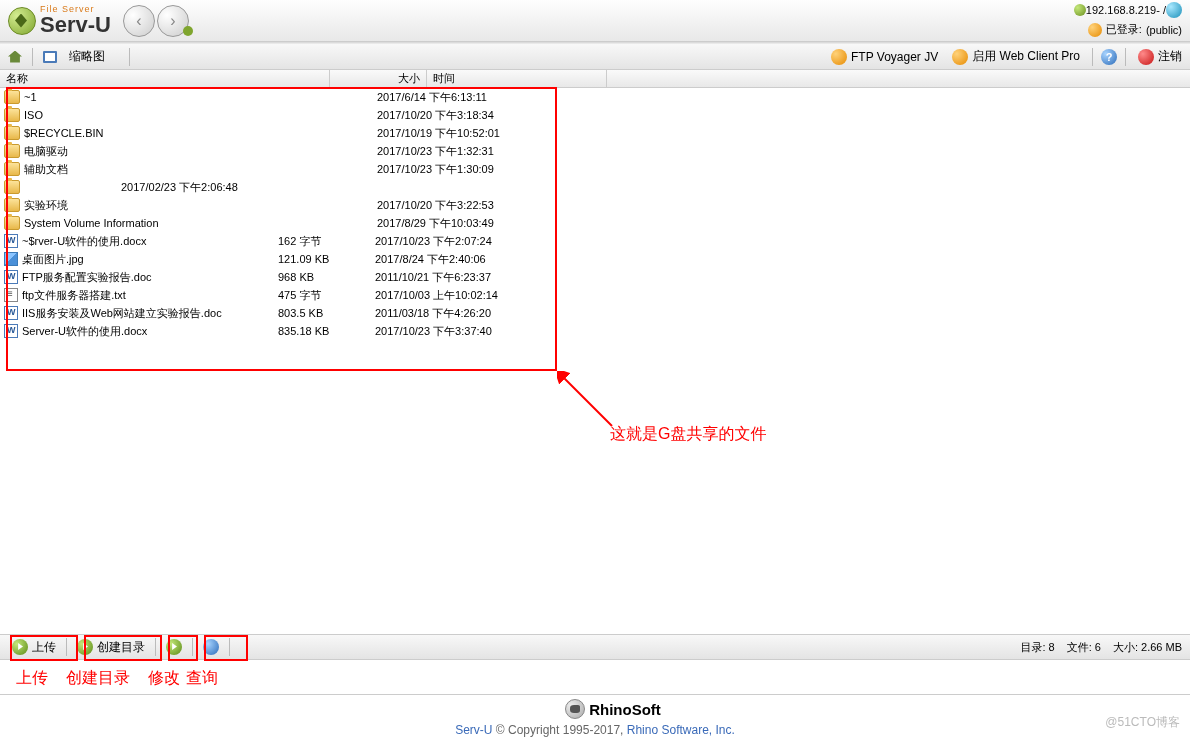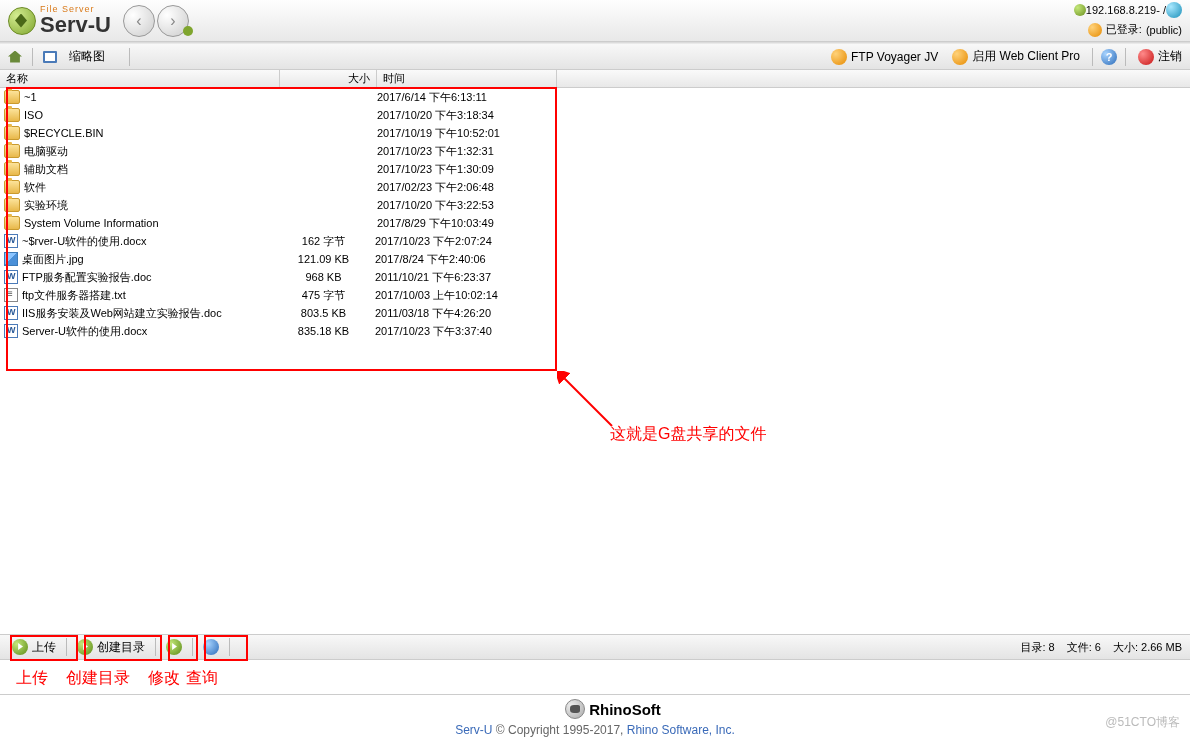--- a/index.html
+++ b/index.html
@@ -35,37 +35,37 @@
     .toolbar-right { position: absolute; right: 4px; display: flex; align-items: center; gap: 6px; }
     .toolbar-right .tb-item { display: flex; align-items: center; gap: 4px; cursor: pointer; padding: 2px 4px; }
     .round-icon { width: 16px; height: 16px; border-radius: 50%; display: inline-block; }
     .round-icon.orange { background: radial-gradient(circle at 30% 30%, #ffd27a, #e68a00); }
     .round-icon.cyan { background: radial-gradient(circle at 30% 30%, #a8e8ff, #1a8fb8); }
     .red-stop { width: 16px; height: 16px; border-radius: 50%; background: radial-gradient(circle at 30% 30%, #ff8a8a, #c71414); display: inline-block; }
     
     
     .col-headers { height: 18px; background: linear-gradient(#fafafa, #e8e8e8); border-bottom: 1px solid #ccc; display: flex; font-size: 11px; }
     .col-h { border-right: 1px solid #ccc; padding: 2px 6px; display: flex; align-items: center; }
-    .col-name { width: 280px; }
+    .col-name { width: 330px; }
     .col-size { width: 97px; justify-content: flex-end; padding-right: 6px; }
     .col-time { flex: 0 0 180px; }
     
     
     .file-rows { padding: 0; }
     .file-row { display: flex; align-items: center; height: 18px; font-size: 11px; padding-left: 4px; }
     .file-icon { width: 16px; height: 14px; margin-right: 4px; flex-shrink: 0; }
     .folder-icon { background: linear-gradient(#fce39a, #e8b84a); border: 1px solid #c99a2e; border-radius: 2px; position: relative; }
     .folder-icon::before { content: ""; position: absolute; top: -3px; left: 1px; width: 6px; height: 3px; background: #e8b84a; border-radius: 1px 1px 0 0; }
     .doc-icon { background: #fff; border: 1px solid #4a7ab8; position: relative; width: 14px; }
     .doc-icon::after { content: "W"; position: absolute; top: 0; left: 2px; font-size: 9px; color: #2a5a98; font-weight: bold; }
     .txt-icon { background: #fff; border: 1px solid #888; position: relative; width: 14px; }
     .txt-icon::after { content: "≡"; position: absolute; top: -1px; left: 2px; font-size: 10px; color: #555; }
     .jpg-icon { background: linear-gradient(135deg, #8ac4ff 50%, #4a90d8 50%); border: 1px solid #3a7ab8; width: 14px; }
     .file-name { width: 256px; white-space: nowrap; overflow: hidden; }
-    .file-size { width: 97px; text-align: center; padding-right: 6px; }
+    .file-size { width: 97px; text-align: left; padding-right: 6px; }
     .file-time { width: 180px; }
     
     
     .red-box { position: absolute; border: 2px solid #ff0000; }
     .red-box.main { top: 87px; left: 6px; width: 551px; height: 284px; border-width: 2px; }
     
     
     .arrow-line { position: absolute; top: 371px; left: 557px; width: 60px; height: 60px; }
     .annotation-text { position: absolute; top: 424px; left: 610px; color: #ff0000; font-size: 16px; }
     
@@ -193,21 +193,20 @@
     <span class="file-time">2017/10/23 下午1:32:31</span>
     </div>
     <div class="file-row">
       <span class="file-icon folder-icon"></span>
     <span class="file-name">辅助文档</span>
     <span class="file-size"></span>
     <span class="file-time">2017/10/23 下午1:30:09</span>
     </div>
     <div class="file-row">
       <span class="file-icon folder-icon"></span>
-    <span class="file-name">软件</span>
     <span class="file-size"></span>
     <span class="file-time">2017/02/23 下午2:06:48</span>
     </div>
     <div class="file-row">
       <span class="file-icon folder-icon"></span>
     <span class="file-name">实验环境</span>
     <span class="file-size"></span>
     <span class="file-time">2017/10/20 下午3:22:53</span>
     </div>
     <div class="file-row">

